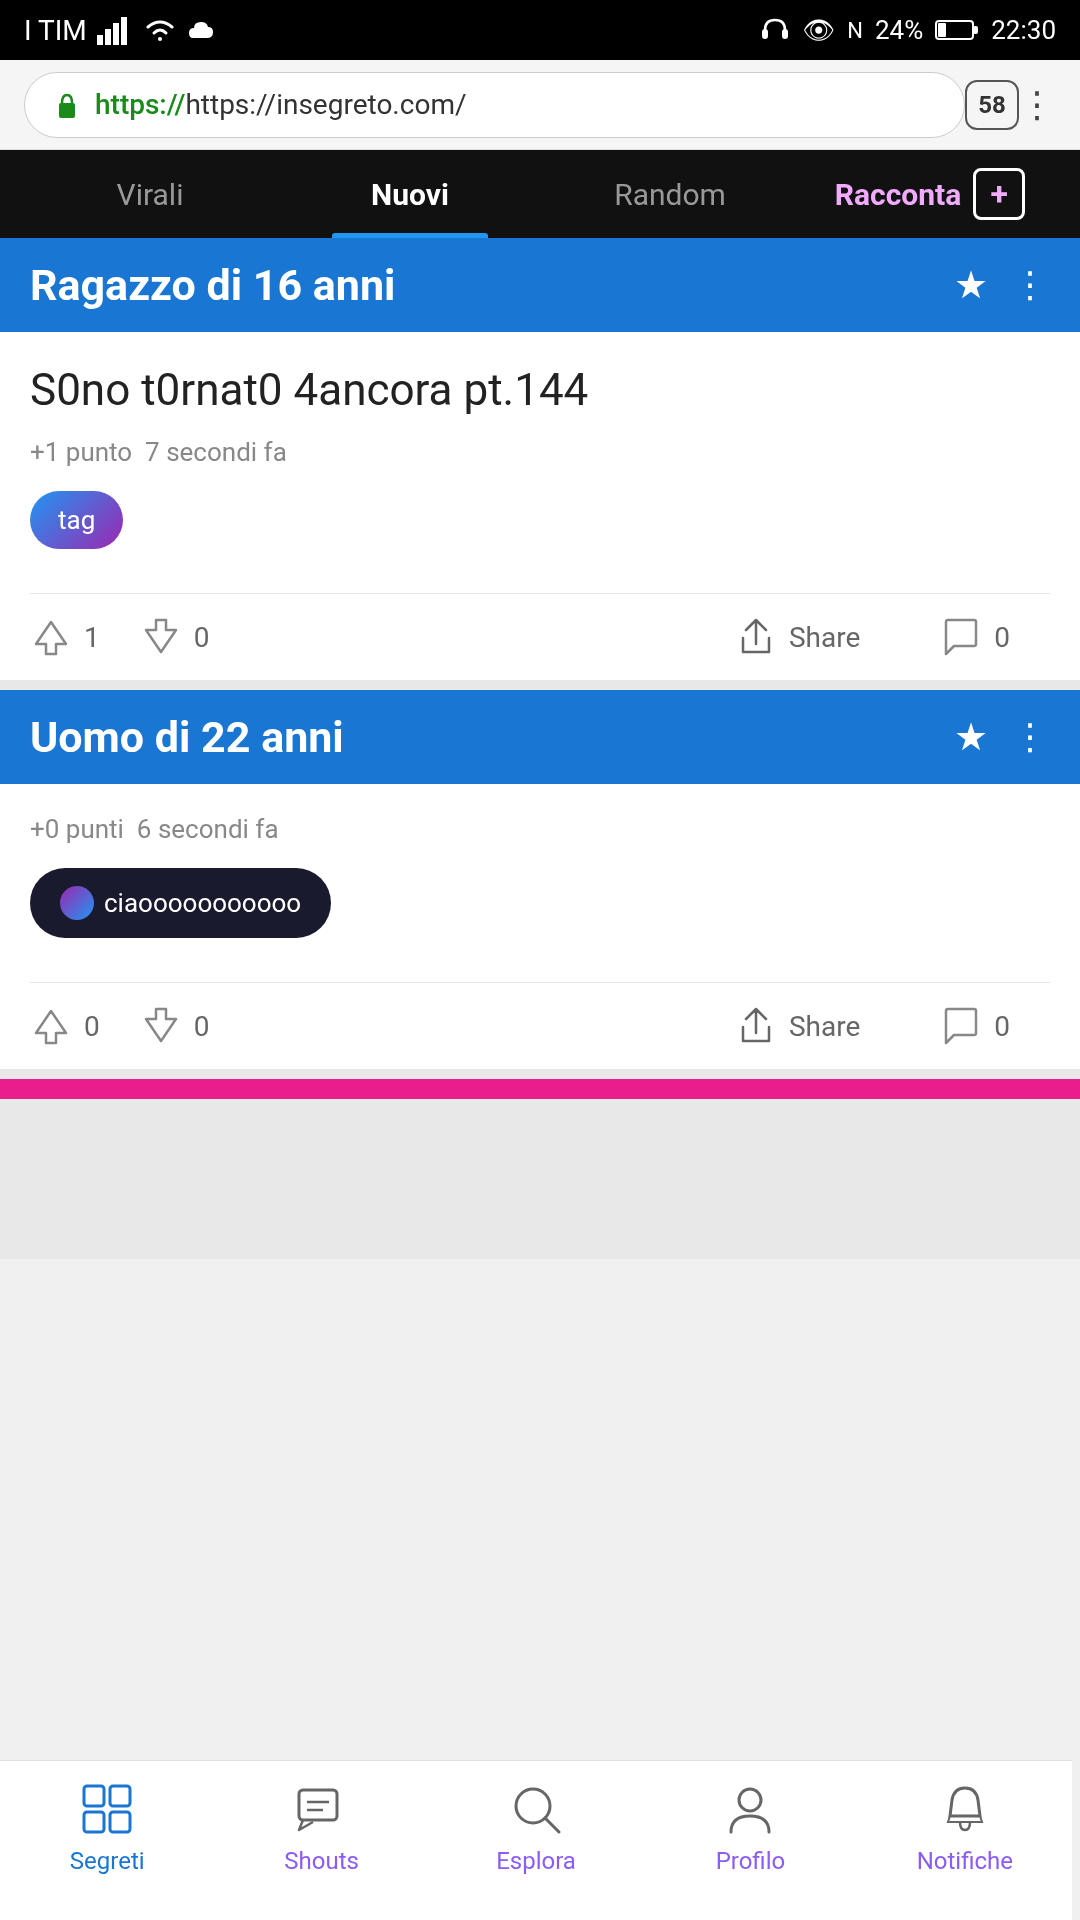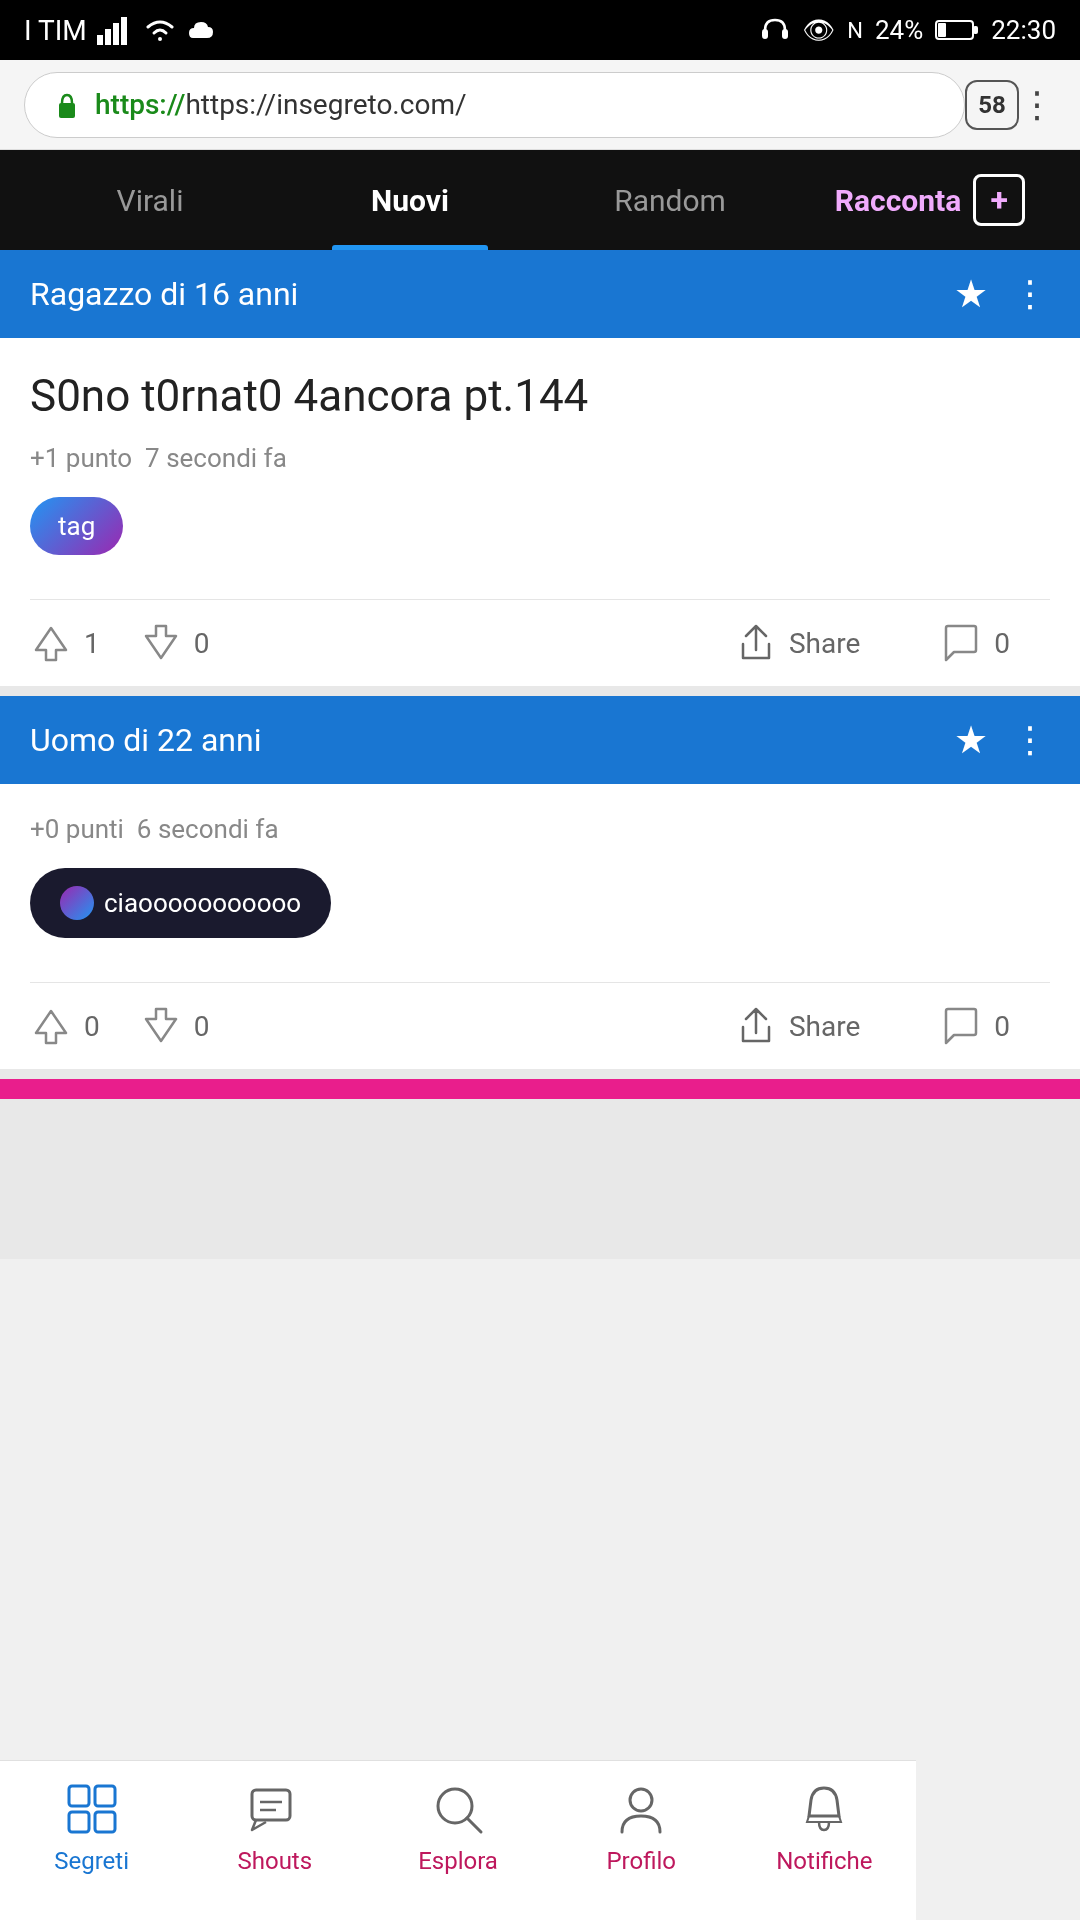--- a/index.html
+++ b/index.html
@@ -68,21 +68,21 @@
       font-size: 36px;
       color: #444;
       letter-spacing: 1px;
     }
 
     
     .nav-tabs {
       background: #111;
       display: flex;
       align-items: center;
-      height: 100px;
+      height: 88px;
       padding: 0 20px;
     }
     .nav-tab {
       flex: 1;
       height: 100%;
       display: flex;
       align-items: center;
       justify-content: center;
       color: #999;
       font-size: 30px;
@@ -135,22 +135,22 @@
     }
     .post-header {
       background: #1976d2;
       padding: 22px 30px;
       display: flex;
       align-items: center;
       justify-content: space-between;
     }
     .post-header-title {
       color: #fff;
-      font-size: 32px;
-      font-weight: 400;
+      font-size: 43px;
+      font-weight: 700;
     }
     .post-header-actions {
       display: flex;
       align-items: center;
       gap: 24px;
     }
     .star-icon {
       color: #fff;
       font-size: 38px;
     }
@@ -240,21 +240,21 @@
     .pink-bar {
       background: #e91e8c;
       height: 20px;
     }
 
     
     .bottom-nav {
       position: fixed;
       bottom: 0;
       left: 0;
-      width: 916px;
+      width: 1072px;
       height: 160px;
       background: #fff;
       border-top: 1px solid #e0e0e0;
       display: flex;
       align-items: flex-start;
       padding-top: 18px;
     }
     .bottom-nav-item {
       flex: 1;
       display: flex;
@@ -265,21 +265,21 @@
     }
     .bottom-nav-icon {
       width: 60px;
       height: 60px;
       display: flex;
       align-items: center;
       justify-content: center;
     }
     .bottom-nav-label {
       font-size: 24px;
-      color: #be185d;
+      color: #8b5cf6;
     }
     .bottom-nav-item.active .bottom-nav-label {
       color: #1976d2;
     }
     .bottom-nav-item.active svg path,
     .bottom-nav-item.active svg rect {
       stroke: #1976d2;
     }
   </style>
 </head>

